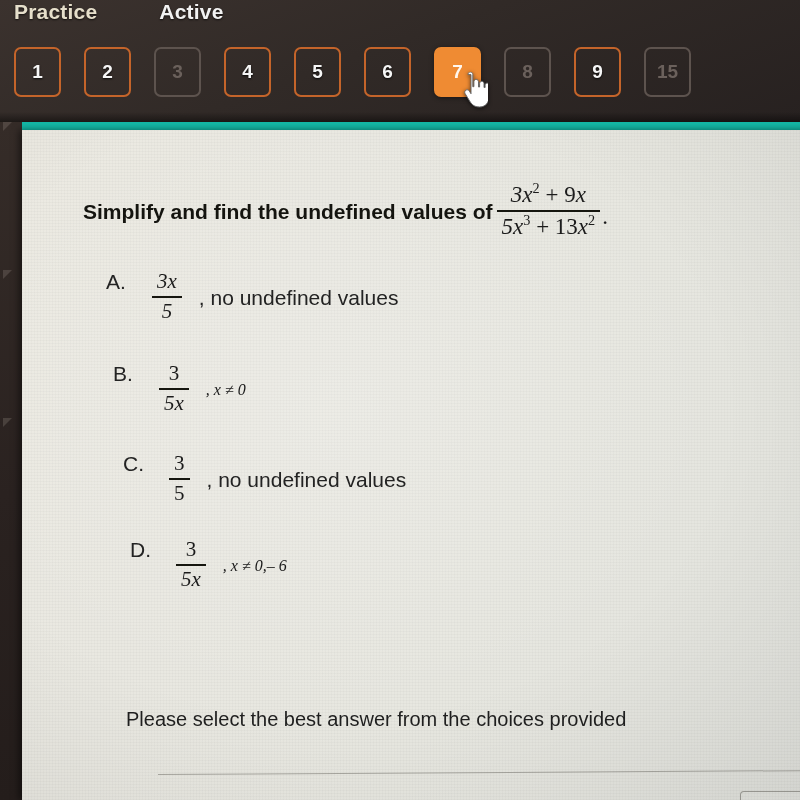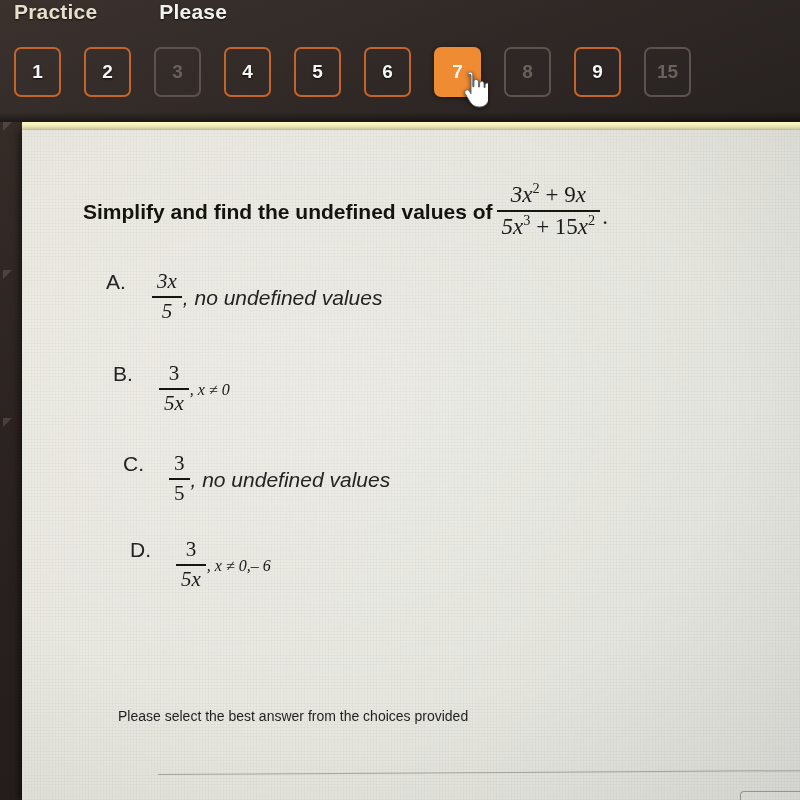--- a/index.html
+++ b/index.html
@@ -11,21 +11,21 @@
     width: 800px;
     height: 800px;
     overflow: hidden;
     font-family: "Liberation Sans", sans-serif;
   }
 
   #screen {
     position: relative;
     width: 800px;
     height: 800px;
-    background: #fef9c3;
+    background: #14b8a6;
     overflow: hidden;
   }
 
   
   #nav-header {
     position: absolute;
     left: 0; top: 0;
     width: 800px;
     height: 122px;
     background: linear-gradient(160deg, #3b322e 0%, #312a27 45%, #272120 100%);
@@ -221,45 +221,44 @@
   }
   .choice-body {
     display: flex;
     align-items: center;
   }
   .choice-frac {
     font-size: 21px;
   }
   .choice-tail {
     font-size: 21px;
-    margin-left: 1px;
+    margin-left: 17px;
     margin-top: 2px;
     white-space: nowrap;
-    font-style: italic;
   }
   .tail-sans {
     font-family: "Liberation Sans", sans-serif;
     color: #232323;
   }
   .tail-serif {
     font-family: "Liberation Serif", serif;
     color: #191919;
     font-size: 16px;
   }
 
   #choice-a { left: 48px; top: 140px; }
   #choice-b { left: 55px; top: 232px; }
   #choice-c { left: 65px; top: 322px; }
   #choice-d { left: 72px; top: 408px; }
 
   
   #footer-note {
     position: absolute;
-    left: 60px; top: 578px;
-    font-size: 14px;
+    left: 68px; top: 578px;
+    font-size: 20px;
     color: #1f1f1f;
     white-space: nowrap;
   }
   #footer-divider {
     position: absolute;
     left: 100px; right: 0; top: 642px;
     height: 1px;
     background: rgba(90,88,82,.45);
     transform: rotate(-.35deg);
   }
@@ -274,21 +273,21 @@
 </style>
 </head>
 <body>
 
 <div id="screen">
 
   <div id="nav-header">
 
     <div class="nav-tabs">
       <span class="tab-label tab-practice">Practice</span>
-      <span class="tab-label tab-active">Please</span>
+      <span class="tab-label tab-active">Active</span>
     </div>
 
     <div class="qnums" id="qnums">
         <div class="qnum enabled">1</div>
         <div class="qnum enabled">2</div>
         <div class="qnum disabled">3</div>
         <div class="qnum enabled">4</div>
         <div class="qnum enabled">5</div>
         <div class="qnum enabled">6</div>
         <div class="qnum current">7</div>
@@ -317,21 +316,21 @@
 
       <div id="prompt">
         <span id="prompt-text">Simplify and find the undefined values of</span>
 
         <span class="frac" id="prompt-frac">
           <span class="num">
             <span class="mathi">3x</span><sup class="exp">2</sup><span> + 9</span><span class="mathi">x</span>
           </span>
           <span class="bar"></span>
           <span class="den">
-            <span class="mathi">5x</span><sup class="exp">3</sup><span> + 15</span><span class="mathi">x</span><sup class="exp">2</sup>
+            <span class="mathi">5x</span><sup class="exp">3</sup><span> + 13</span><span class="mathi">x</span><sup class="exp">2</sup>
           </span>
         </span>
 
         <span id="prompt-period">.</span>
       </div>
 
       <div class="choice" id="choice-a">
         <span class="choice-letter">A.</span>
         <span class="choice-body">
           <span class="frac choice-frac">

